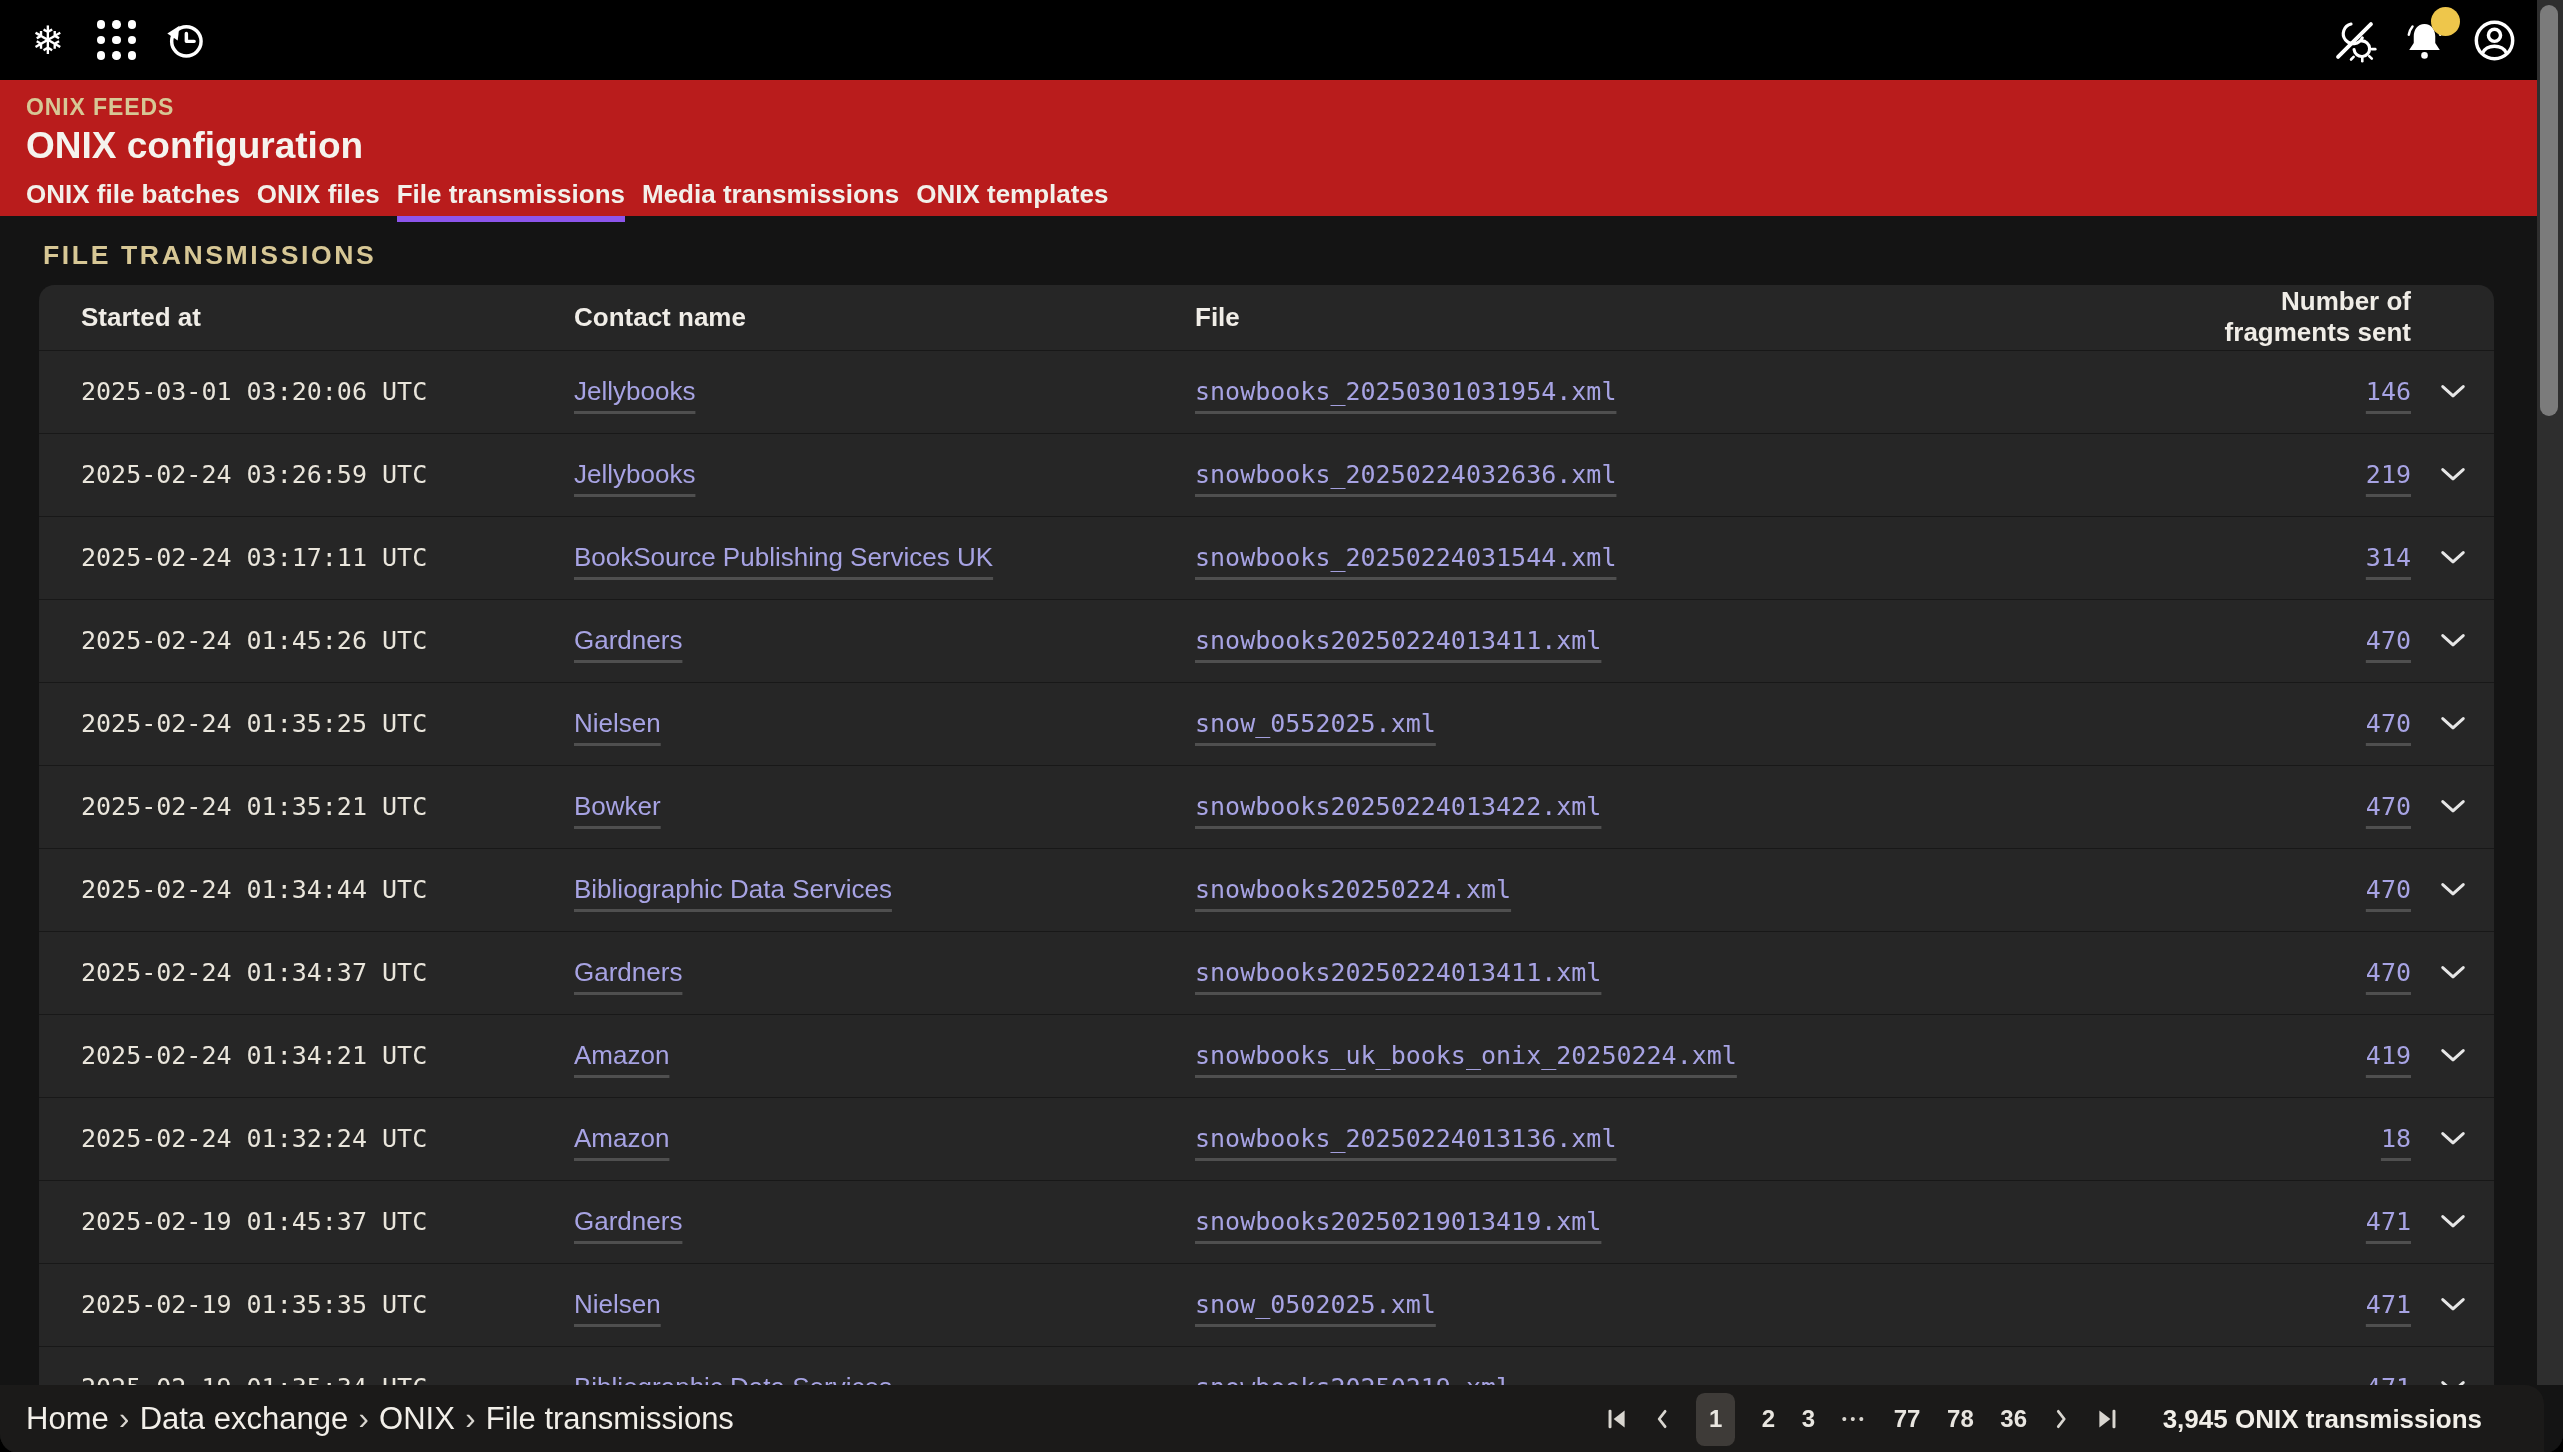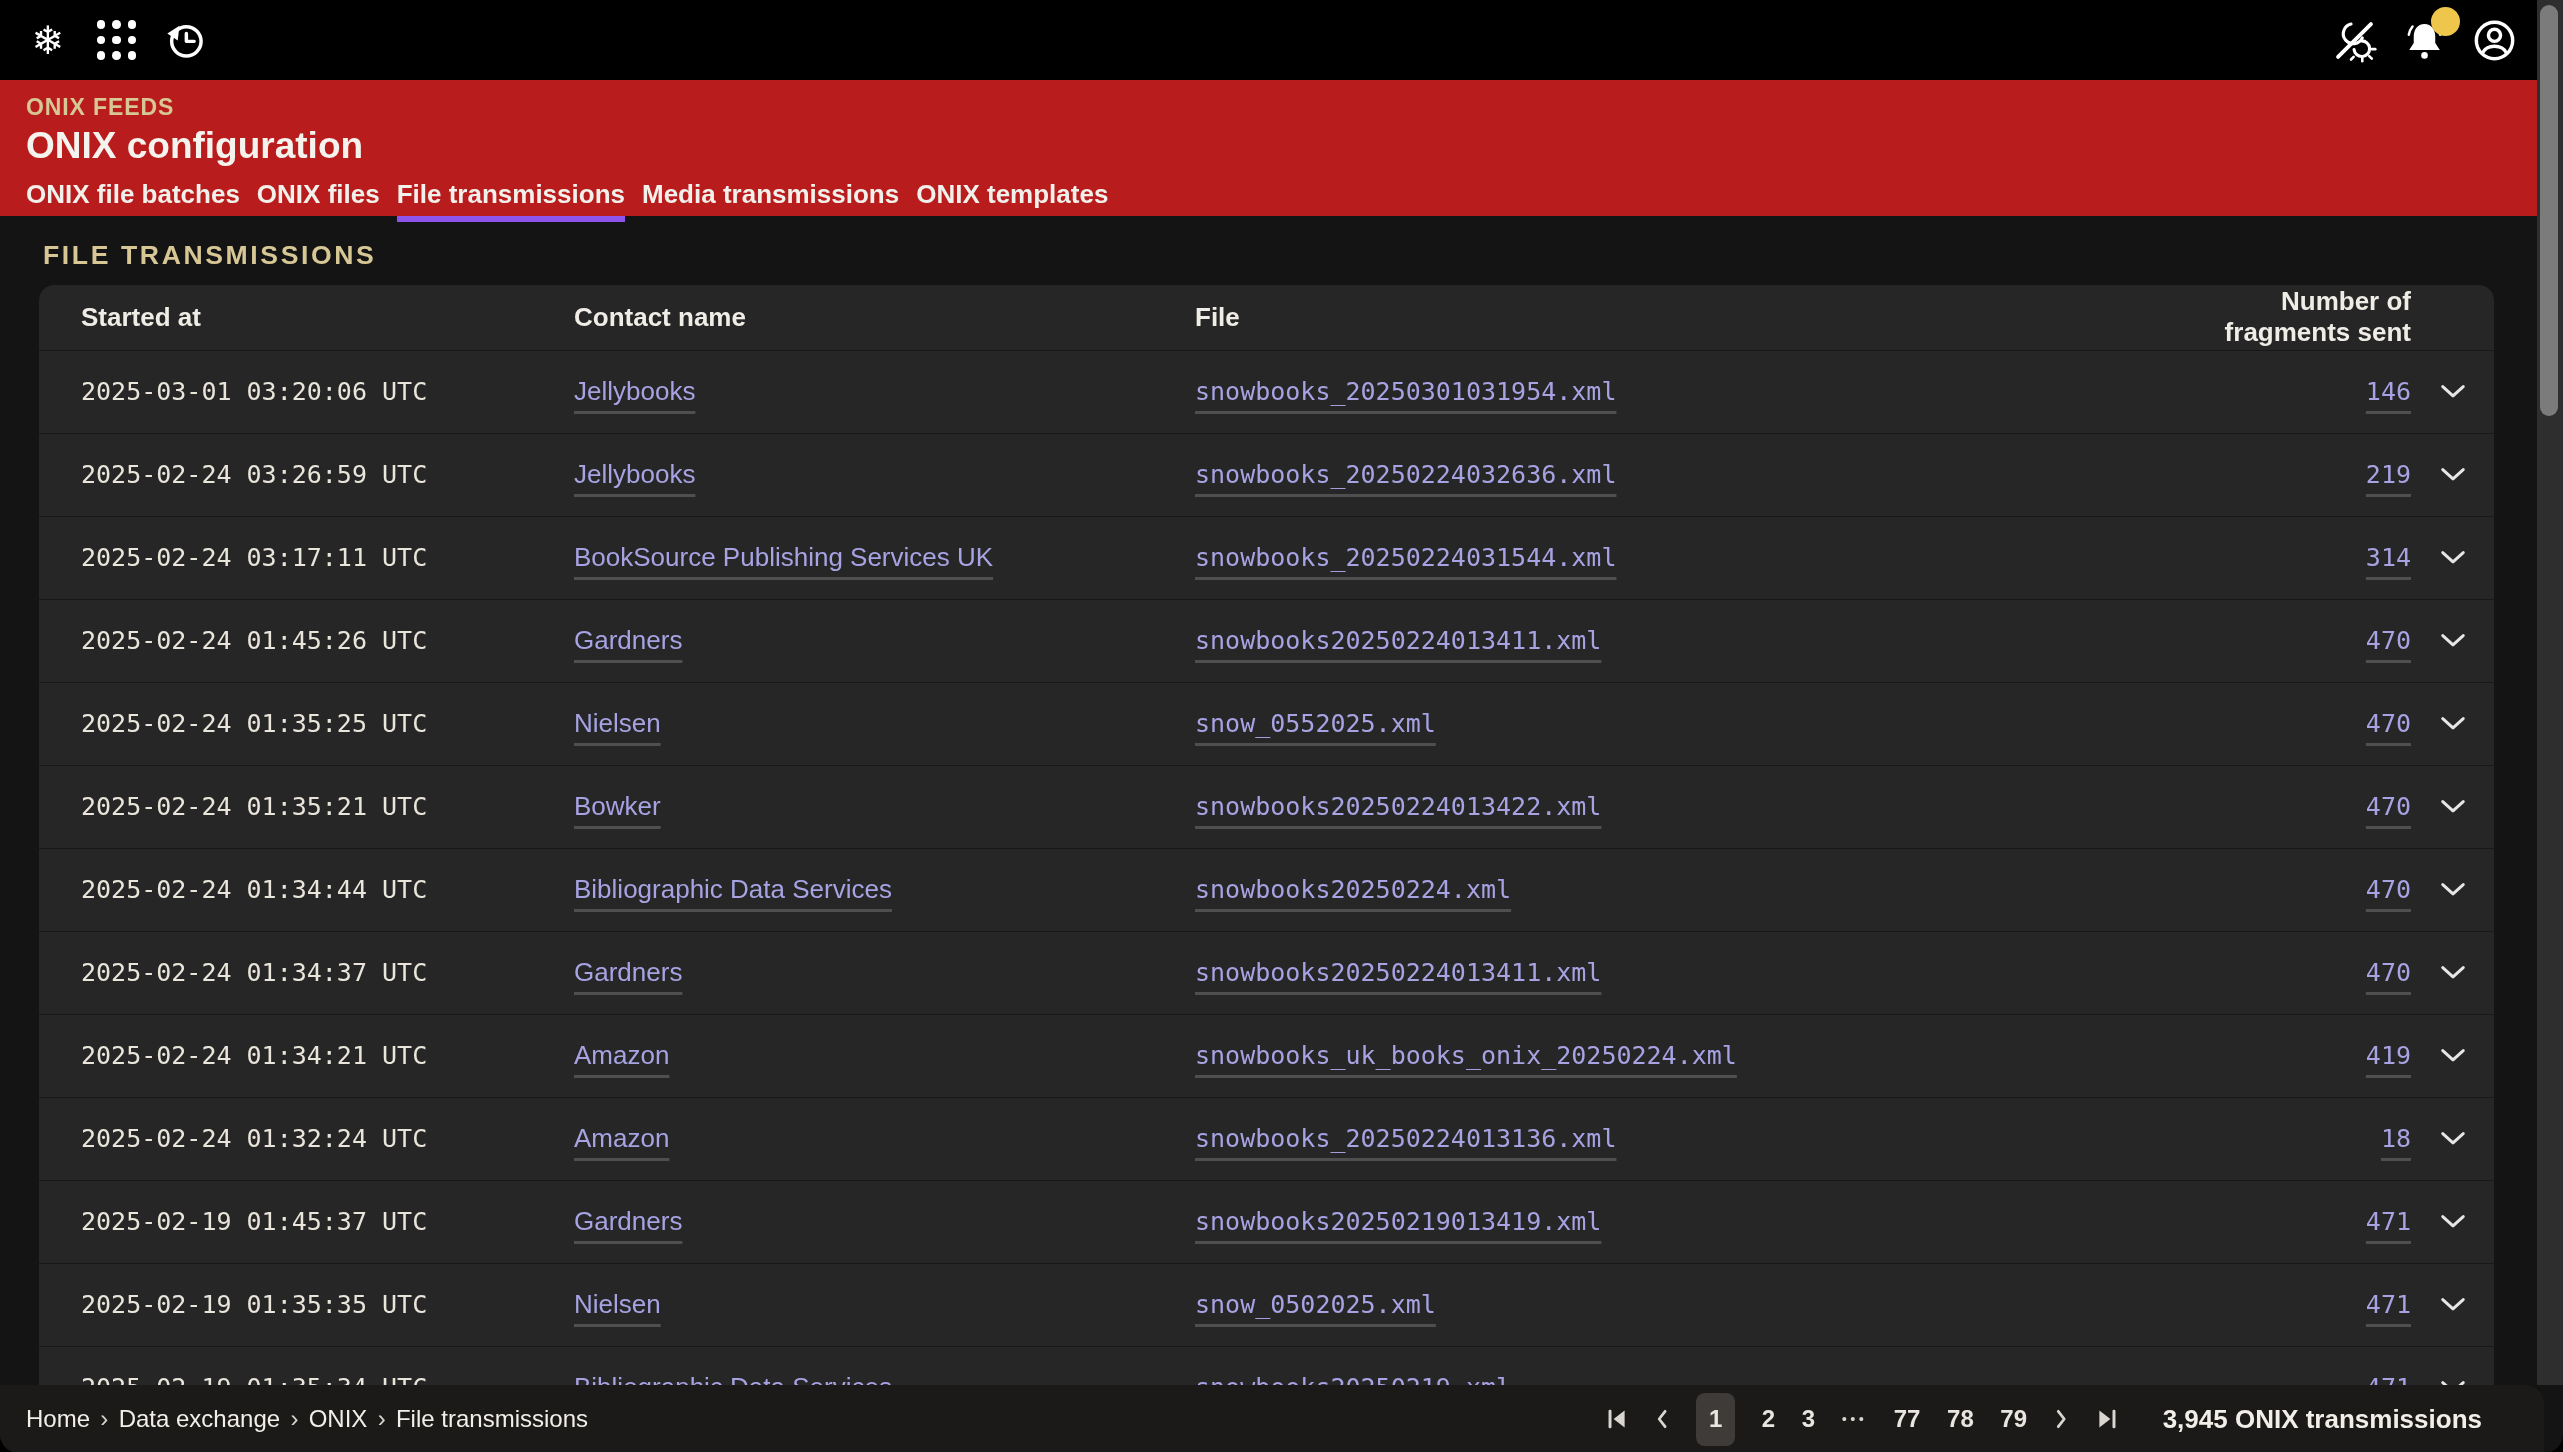--- a/index.html
+++ b/index.html
@@ -58,21 +58,21 @@
   .cell-contact{font-size:26px;}
   .cell-file,.cell-num{font-family:"DejaVu Sans Mono",monospace;font-size:25px;}
   .cell-num-wrap{text-align:right;}
   .cell-chevron{display:flex;justify-content:center;align-items:center;cursor:pointer;}
   
   .footer{
     position:absolute;left:0;bottom:0;width:2544px;height:68px;background:#1b1a19;
     border-top-right-radius:19px;display:flex;align-items:center;
     padding:0 62px 0 26px;box-sizing:border-box;z-index:20;
   }
-  .breadcrumb{display:flex;align-items:center;gap:10.3px;font-size:24px;color:#f2efe9;white-space:nowrap;}
+  .breadcrumb{display:flex;align-items:center;gap:10.3px;font-size:31px;color:#f2efe9;white-space:nowrap;}
   .crumb{cursor:pointer;}
   .crumb-sep{color:#d8d5cf;}
   .pagination{margin-left:auto;display:flex;align-items:center;gap:26.6px;}
   .page-num{font-size:24px;font-weight:bold;color:#e9e6e0;cursor:pointer;}
   .page-current{
     background:#3e3b38;border-radius:8.6px;width:39px;height:53px;
     display:flex;align-items:center;justify-content:center;
   }
   .page-ellipsis{font-size:14.6px;letter-spacing:3.4px;color:#d8d5cf;}
   .pg-icon{display:flex;align-items:center;cursor:pointer;}
@@ -344,21 +344,21 @@
         <svg viewBox="0 0 18 30" width="15.4" height="26">
             <polyline points="13,6 6,15 13,24" stroke="#d9d6d0" stroke-width="3.2" fill="none" stroke-linecap="round" stroke-linejoin="round"></polyline>
           </svg>
       </span>
       <span class="page-num page-current">1</span>
       <span class="page-num">2</span>
       <span class="page-num">3</span>
       <span class="page-ellipsis">•••</span>
       <span class="page-num">77</span>
       <span class="page-num">78</span>
-      <span class="page-num">79</span>
+      <span class="page-num">36</span>
       <span class="pg-icon">
         <svg viewBox="0 0 18 30" width="15.4" height="26">
             <polyline points="5,6 12,15 5,24" stroke="#d9d6d0" stroke-width="3.2" fill="none" stroke-linecap="round" stroke-linejoin="round"></polyline>
           </svg>
       </span>
       <span class="pg-icon">
         <svg viewBox="0 0 26 30" width="22" height="26">
             <polygon points="4,5 4,25 17,15" fill="#d9d6d0"></polygon>
             <rect x="19.5" y="4" width="3.5" height="22" rx="1.5" fill="#d9d6d0"></rect>
           </svg>

